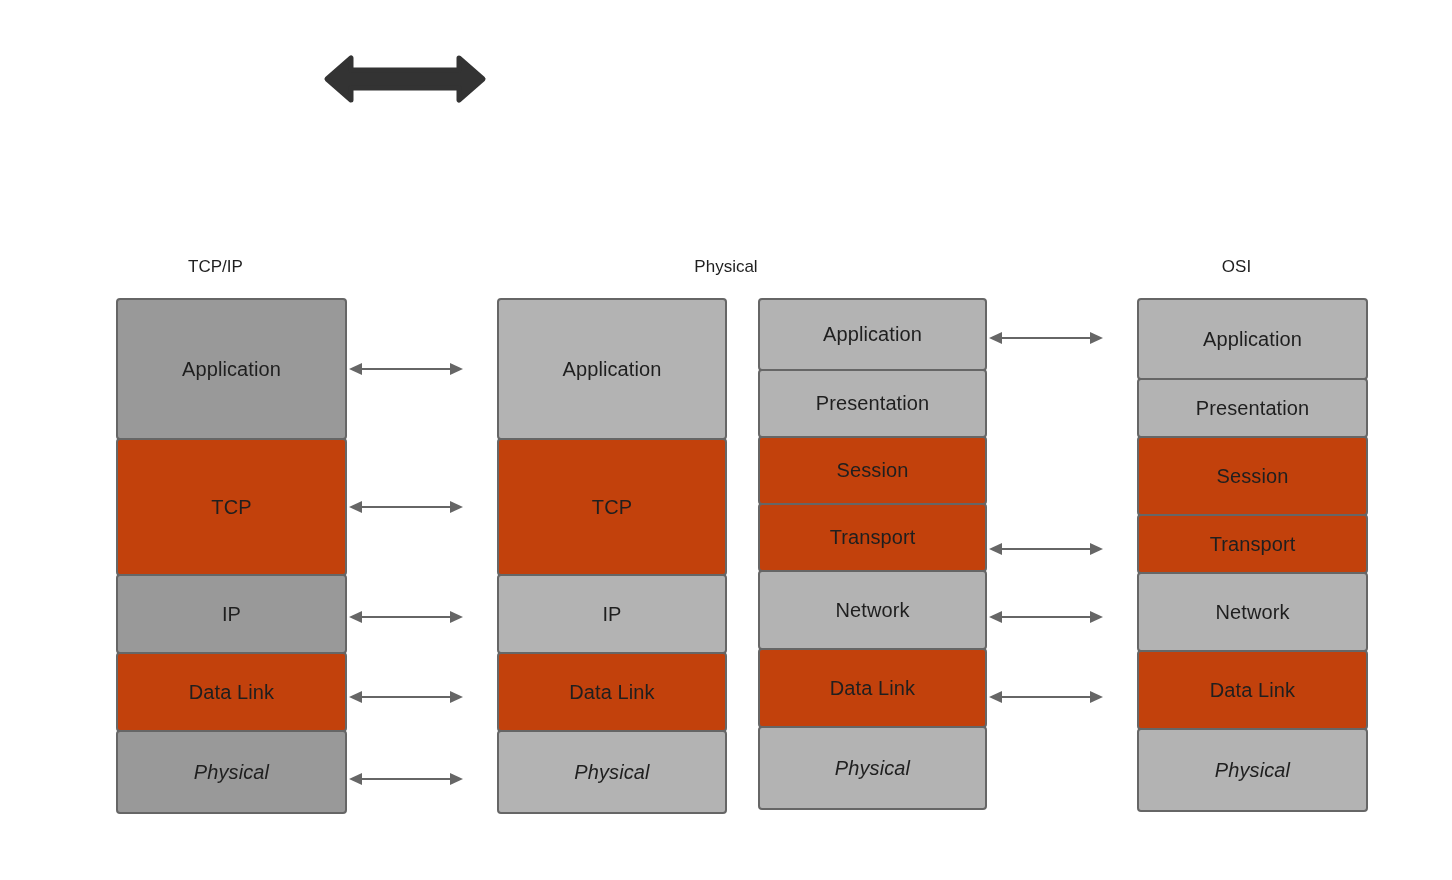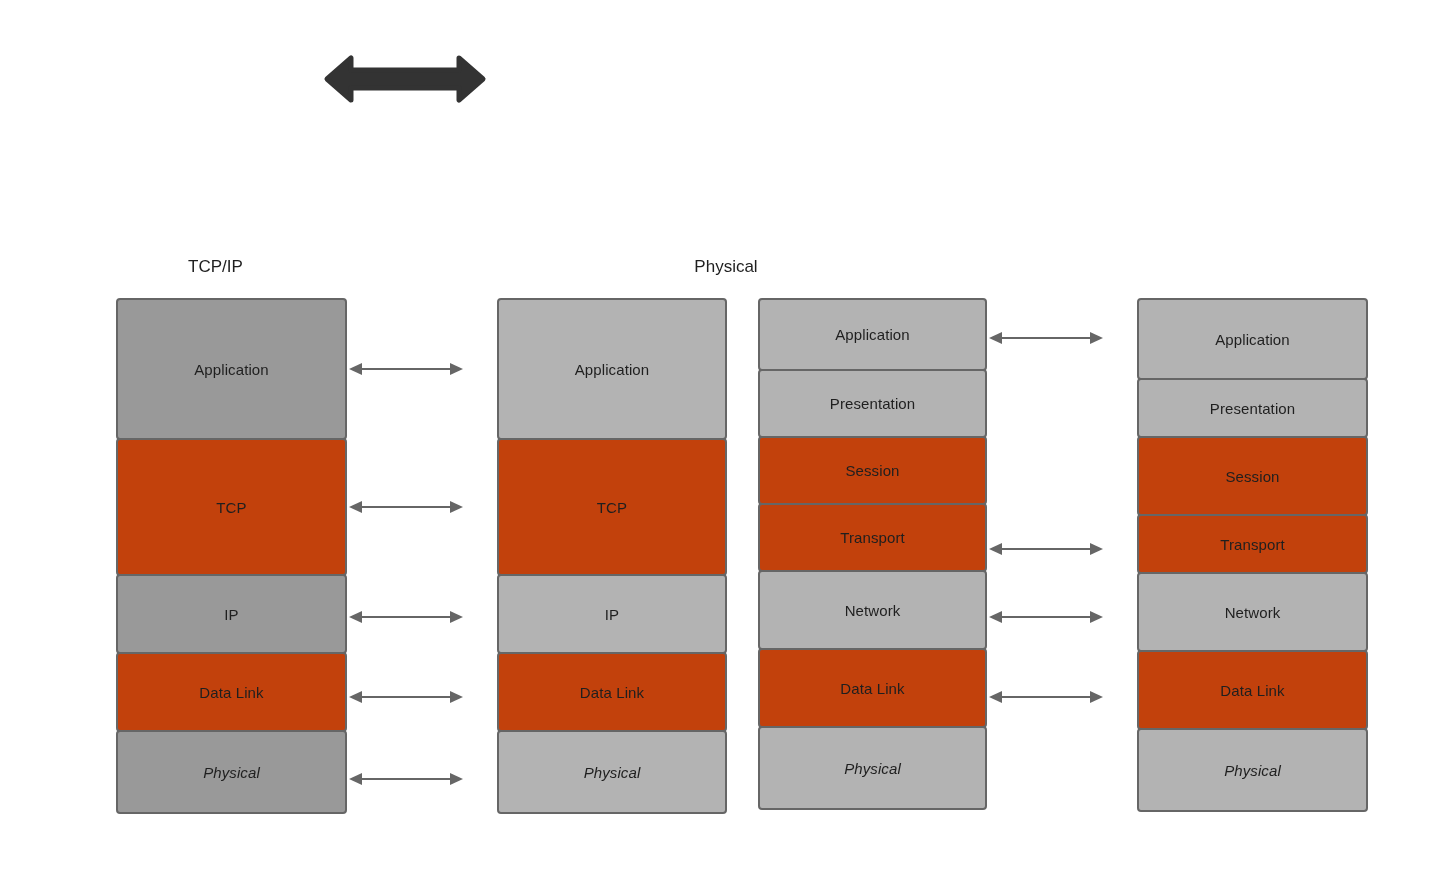--- a/index.html
+++ b/index.html
@@ -54,21 +54,21 @@
   #stack-gw-r  { left: 726px;  top: 298px; width: 261px; }
   #stack-osi   { left: 1105px; top: 298px; width: 263px; }
 
   .layer {
     box-sizing: border-box;
     border: 2px solid #666666;
     border-radius: 4px;
     display: flex;
     align-items: center;
     justify-content: center;
-    font-size: 15px;
+    font-size: 20px;
     color: #1f1f1f;
     margin-bottom: -2px;
     position: relative;
     white-space: nowrap;
     letter-spacing: 0.1px;
     margin-left: 32px;
   }
   .layer:last-child { margin-bottom: 0; font-style: italic; }
 
   .fill-dark  { background: #999999; }
@@ -87,20 +87,21 @@
 <div class="canvas">
 
   <div class="big-arrow">
     <svg width="164" height="50" viewBox="0 0 164 50" xmlns="http://www.w3.org/2000/svg">
       <path d="M 28 4 L 28 16 L 136 16 L 136 4 L 160 25 L 136 46 L 136 34 L 28 34 L 28 46 L 4 25 Z" fill="#333333" stroke="#333333" stroke-width="5" stroke-linejoin="round"></path>
     </svg>
   </div>
 
   <div class="col-title" id="title-tcpip">TCP/IP</div>
   <div class="col-title" id="title-gw">Physical</div>
+  <div class="col-title" id="title-osi">OSI</div>
 
   <div class="stack" id="stack-tcpip">
       <div class="layer fill-dark" style="height: 142px;">
         <span>Application</span>
       </div>
       <div class="layer fill-white" style="height: 138px;">
         <span>TCP</span>
       </div>
       <div class="layer fill-dark" style="height: 80px;">
         <span>IP</span>

